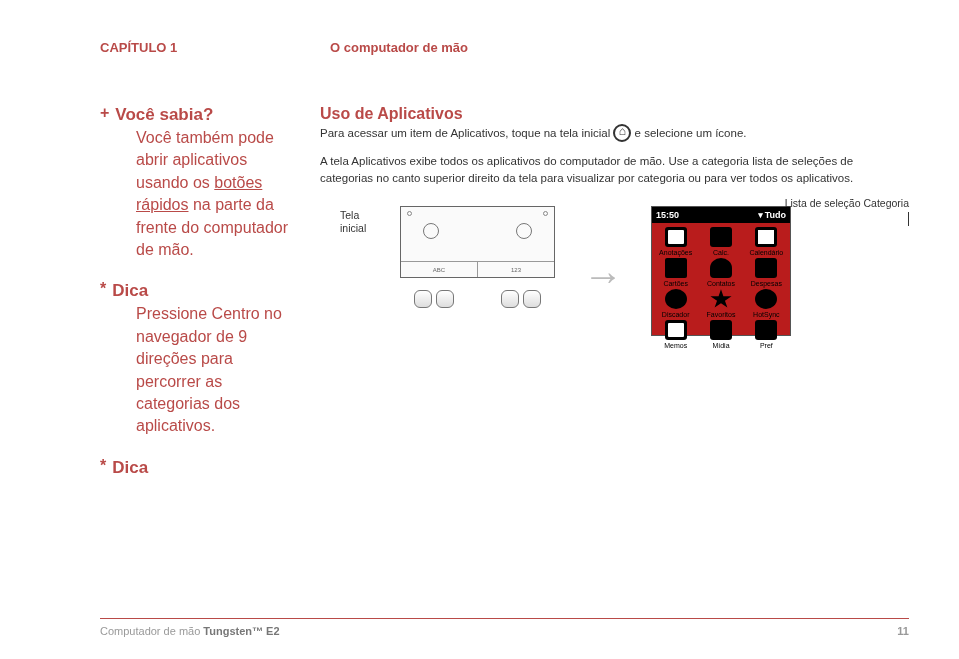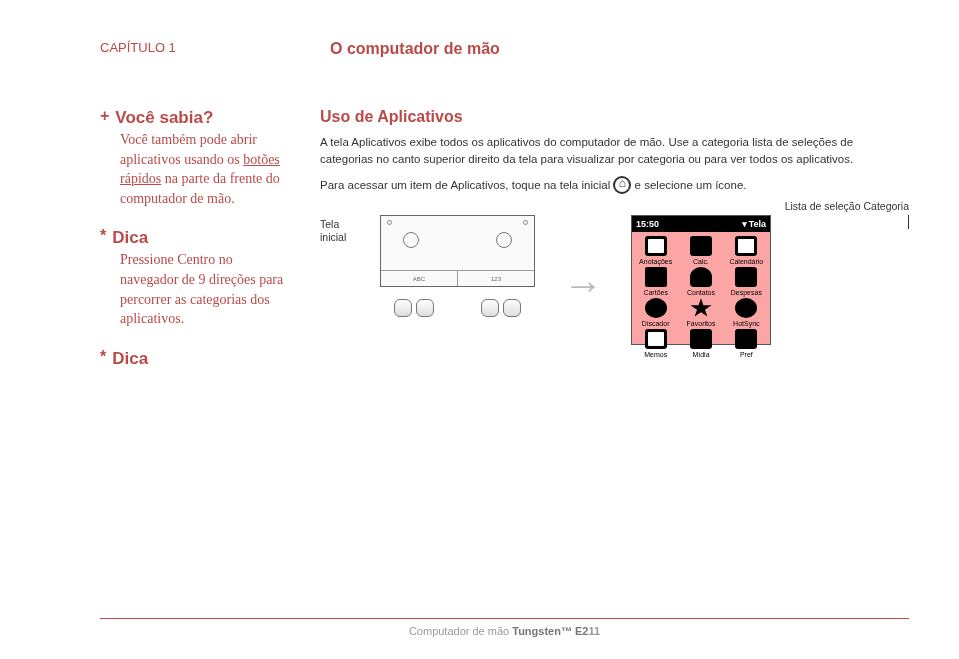--- a/index.html
+++ b/index.html
@@ -1,67 +1,67 @@
 <!DOCTYPE html>
 <html><head>
 <meta charset="utf-8">
 <style>
   * { margin: 0; padding: 0; box-sizing: border-box; }
   body { font-family: Arial, Helvetica, sans-serif; width: 959px; height: 659px; background: #fff; position: relative; font-size: 12px; color: #333; }
   .page { padding: 40px 50px 30px 100px; height: 100%; position: relative; }
   .header { display: flex; margin-bottom: 50px; }
-  .chapter-label { color: #b94a48; font-weight: normal; font-size: 13px; width: 230px; }
-  .chapter-title { color: #b94a48; font-weight: bold; font-size: 16px; }
+  .chapter-label { color: #b94a48; font-weight: bold; font-size: 13px; width: 230px; }
+  .chapter-title { color: #b94a48; font-weight: bold; font-size: 13px; }
   .content { display: flex; gap: 30px; }
   .sidebar { width: 190px; flex-shrink: 0; }
   .callout { margin-bottom: 20px; }
   .callout-head { display: flex; align-items: flex-start; gap: 6px; }
   .callout-icon { font-weight: bold; color: #b94a48; font-size: 16px; line-height: 1; }
   .callout-title { color: #b94a48; font-weight: bold; font-size: 17px; }
-  .callout-body { color: #b94a48; font-size: 14px; line-height: 1.4; margin-left: 20px; margin-top: 2px; font-family: Liberation Serif, serif; }
+  .callout-body { color: #b94a48; font-size: 16px; line-height: 1.4; margin-left: 36px; margin-top: 2px; }
   .link { text-decoration: underline; }
   .main { flex: 1; position: relative; }
-  .section-title { color: #b94a48; font-weight: bold; font-size: 16px; margin-bottom: 8px; }
+  .section-title { color: #b94a48; font-weight: bold; font-size: 16px; margin-bottom: 2px; }
   .para { font-size: 11.5px; line-height: 1.45; color: #333; margin-bottom: 10px; }
   .home-icon { display: inline-block; width: 18px; height: 18px; border: 2px solid #333; border-radius: 50%; vertical-align: middle; position: relative; top: -1px; }
   .home-icon::after { content: "⌂"; position: absolute; left: 50%; top: 50%; transform: translate(-50%, -55%); font-size: 12px; }
   .caption-right { position: absolute; right: 0; top: 92px; font-size: 10.5px; color: #333; line-height: 1.2; }
   .caption-right .tick { display: block; width: 1px; height: 14px; background: #333; margin-left: auto; margin-top: 2px; }
   .figure-row { display: flex; align-items: flex-start; gap: 20px; margin-top: 20px; }
-  .fig-label { font-size: 10.5px; line-height: 1.2; width: 40px; text-align: left; padding-top: 3px; }
+  .fig-label { font-size: 10.5px; line-height: 1.2; width: 40px; text-align: left; padding-top: 3px; margin-left: 20px; }
   .device { width: 155px; height: 120px; position: relative; }
   .device-screen { width: 155px; height: 72px; border: 1px solid #666; background: #fafafa; position: relative; }
   .dot { width: 5px; height: 5px; border: 1px solid #888; border-radius: 50%; position: absolute; }
   .dot.tl { top: 4px; left: 6px; }
   .dot.tr { top: 4px; right: 6px; }
   .mini-icon { width: 16px; height: 16px; border: 1px solid #777; border-radius: 50%; position: absolute; }
   .mini-icon.home { top: 16px; left: 22px; }
   .mini-icon.star { top: 16px; right: 22px; }
   .abc-bar { position: absolute; bottom: 0; left: 0; right: 0; height: 16px; border-top: 1px solid #999; display: flex; }
   .abc-bar div { flex: 1; border-right: 1px solid #999; font-size: 6px; display: flex; align-items: center; justify-content: center; color: #666; }
   .abc-bar div:last-child { border-right: none; }
   .btn-row { display: flex; justify-content: space-between; margin-top: 12px; padding: 0 14px; }
   .btn-clust { display: flex; gap: 4px; }
   .dev-btn { width: 18px; height: 18px; border: 1px solid #777; border-radius: 6px; background: linear-gradient(#fff,#ddd); }
   .arrow { color: #bbb; font-size: 40px; align-self: center; margin: 0 8px; }
-  .palm-screen { width: 140px; height: 130px; border: 1px solid #555; background: #fca5a5; font-family: sans-serif; }
+  .palm-screen { width: 140px; height: 130px; border: 1px solid #555; background: #b91c1c; font-family: sans-serif; }
   .ps-header { height: 16px; background: #000; color: #fff; display: flex; justify-content: space-between; align-items: center; padding: 0 4px; font-size: 9px; font-weight: bold; }
   .ps-header .drop { display: flex; align-items: center; gap: 2px; }
   .ps-grid { display: grid; grid-template-columns: repeat(3, 1fr); gap: 2px; padding: 4px 2px; }
   .ps-item { text-align: center; }
   .ps-icon { width: 22px; height: 20px; margin: 0 auto 2px; background: #000; border-radius: 3px; position: relative; }
   .ps-icon.notes::after { content: ""; position: absolute; inset: 3px; background: #fff; border-radius: 1px; }
   .ps-icon.calc { background: #000; }
   .ps-icon.cal::after { content: ""; position: absolute; inset: 3px; background: #fff; }
   .ps-icon.card { border-radius: 2px; }
   .ps-icon.contact { border-radius: 50% 50% 4px 4px; }
   .ps-icon.dial { border-radius: 50%; }
   .ps-icon.fav { clip-path: polygon(50% 0%, 61% 35%, 98% 35%, 68% 57%, 79% 91%, 50% 70%, 21% 91%, 32% 57%, 2% 35%, 39% 35%); border-radius: 0; }
   .ps-label { font-size: 7px; color: #000; line-height: 1; }
-  .footer { position: absolute; bottom: 22px; left: 100px; right: 50px; border-top: 1px solid #b94a48; padding-top: 6px; display: flex; justify-content: center; }
+  .footer { position: absolute; bottom: 22px; left: 100px; right: 50px; border-top: 1px solid #b94a48; padding-top: 6px; display: flex; justify-content: space-between; }
   .footer-left { font-size: 11px; color: #999; }
   .footer-left b { color: #777; }
   .footer-right { font-size: 11px; color: #999; font-weight: bold; }
 </style>
 </head>
 <body>
 
 <div class="page">
   <div class="header">
     <div class="chapter-label">CAPÍTULO 1</div>
@@ -93,26 +93,26 @@
         <div class="callout-head">
           <span class="callout-icon">*</span>
           <span class="callout-title">Dica</span>
         </div>
       </div>
 
     </div>
 
     <div class="main">
       <div class="section-title">Uso de Aplicativos</div>
-      <div class="para">A tela Aplicativos exibe todos os aplicativos do computador de mão. Use a categoria lista de seleções de categorias no canto superior direito da tela para visualizar por categoria ou para ver todos os aplicativos.</div>
       <div class="para">
         <span>Para acessar um item de Aplicativos, toque na tela inicial </span>
         <span class="home-icon"></span>
         <span> e selecione um ícone.</span>
       </div>
+      <div class="para">A tela Aplicativos exibe todos os aplicativos do computador de mão. Use a categoria lista de seleções de categorias no canto superior direito da tela para visualizar por categoria ou para ver todos os aplicativos.</div>
 
       <div class="caption-right">
         <span>Lista de seleção Categoria</span>
         <span class="tick"></span>
       </div>
 
       <div class="figure-row">
         <div class="fig-label">Tela inicial</div>
 
         <div class="device">
@@ -138,21 +138,21 @@
           </div>
         </div>
 
         <div class="arrow">→</div>
 
         <div class="palm-screen">
           <div class="ps-header">
             <span>15:50</span>
             <span class="drop">
               <span>▾</span>
-              <span>Tela</span>
+              <span>Tudo</span>
             </span>
           </div>
           <div class="ps-grid">
             <div class="ps-item">
                 <div class="ps-icon notes"></div>
                 <div class="ps-label">Anotações</div>
               </div>
             <div class="ps-item">
                 <div class="ps-icon calc"></div>
                 <div class="ps-label">Calc.</div>

